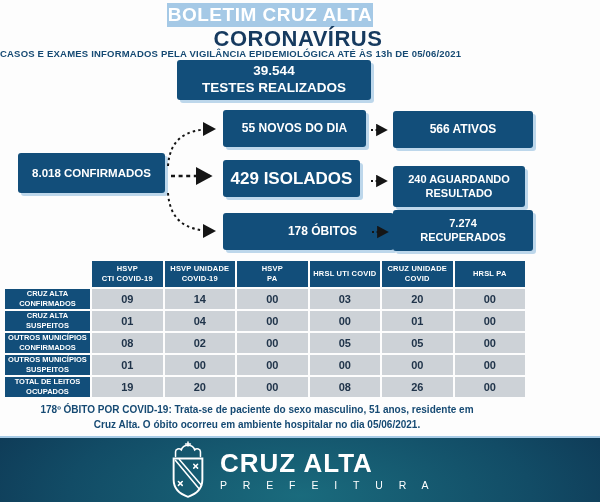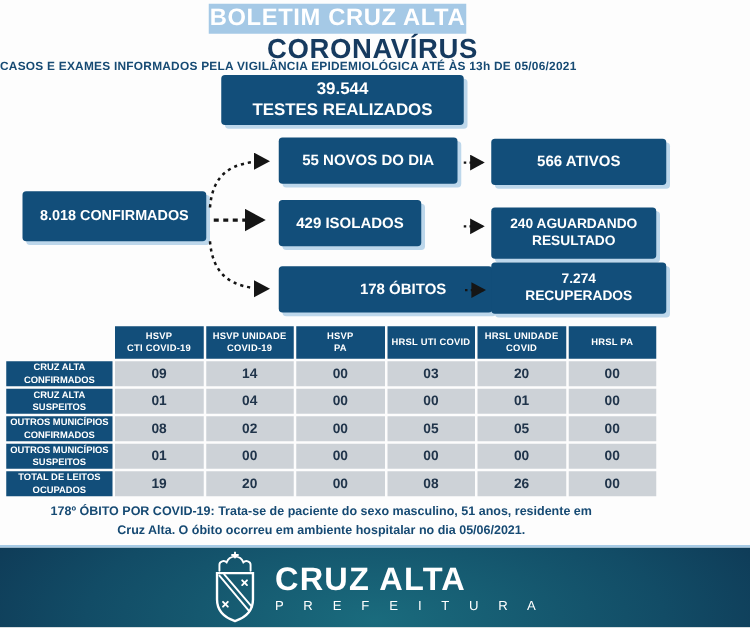--- a/index.html
+++ b/index.html
@@ -24,21 +24,21 @@
   }
   
   .navybox{
     background:#124e7a;color:#ffffff;font-weight:bold;border-radius:3px;
     display:flex;flex-direction:column;align-items:center;justify-content:center;
     text-align:center;box-shadow:3px 3px 0 #bdd7eb;white-space:pre-line;line-height:1.25;
   }
   .tests{left:177px;top:60px;width:194px;height:40px;font-size:13.5px;}
   .confirmed{left:18px;top:153px;width:147px;height:40px;font-size:11.5px;}
   .mid1{left:223px;top:110px;width:143px;height:37px;font-size:12px;}
-  .mid2{left:223px;top:160px;width:114px;height:37px;font-size:12px;}
+  .mid2{left:223px;top:160px;width:137px;height:37px;font-size:17px;}
   .mid3{left:223px;top:213px;width:143px;height:37px;font-size:12px;padding-left:28px;}
   .right1{left:393px;top:111px;width:140px;height:37px;font-size:12px;}
   .right2{left:393px;top:166px;width:132px;height:41px;font-size:11px;}
   .right3{left:393px;top:210px;width:140px;height:41px;font-size:11px;}
   .arrows{left:0;top:0;width:600px;height:502px;pointer-events:none;}
   
   .htable{
     left:5px;top:261px;width:520px;
     display:grid;grid-template-columns:85px repeat(6,1fr);gap:2px;
   }
@@ -110,21 +110,21 @@
 
   <div class="abs htable">
     <div class="hcorner"></div>
     <div class="hcell">HSVP
 CTI COVID-19</div>
     <div class="hcell">HSVP UNIDADE
 COVID-19</div>
     <div class="hcell">HSVP
 PA</div>
     <div class="hcell">HRSL UTI COVID</div>
-    <div class="hcell">HRSL UNIDADE
+    <div class="hcell">CRUZ UNIDADE
 COVID</div>
     <div class="hcell">HRSL PA</div>
 
     <div class="rlabel">CRUZ ALTA
 CONFIRMADOS</div>
     <div class="vcell">09</div>
     <div class="vcell">14</div>
     <div class="vcell">00</div>
     <div class="vcell">03</div>
     <div class="vcell">20</div>

